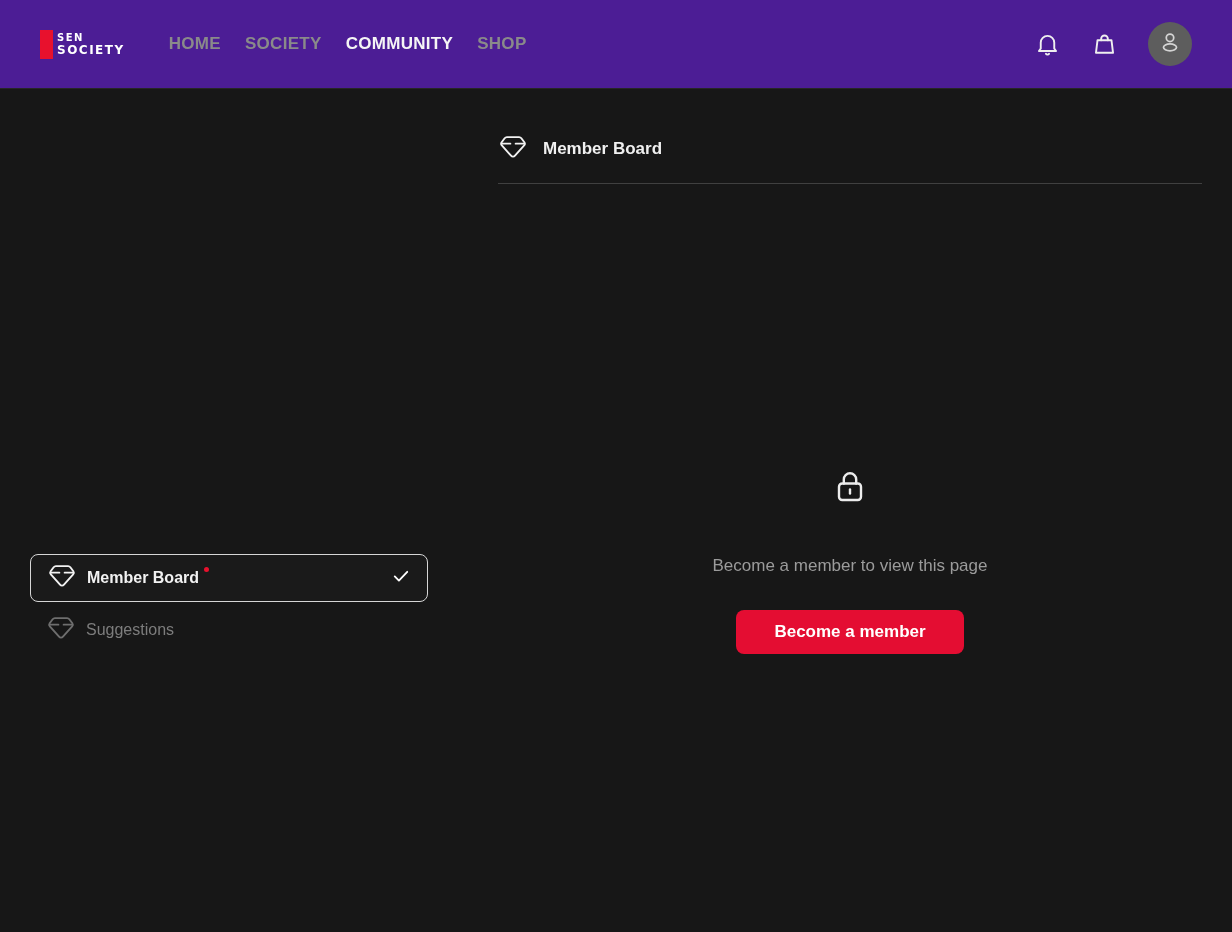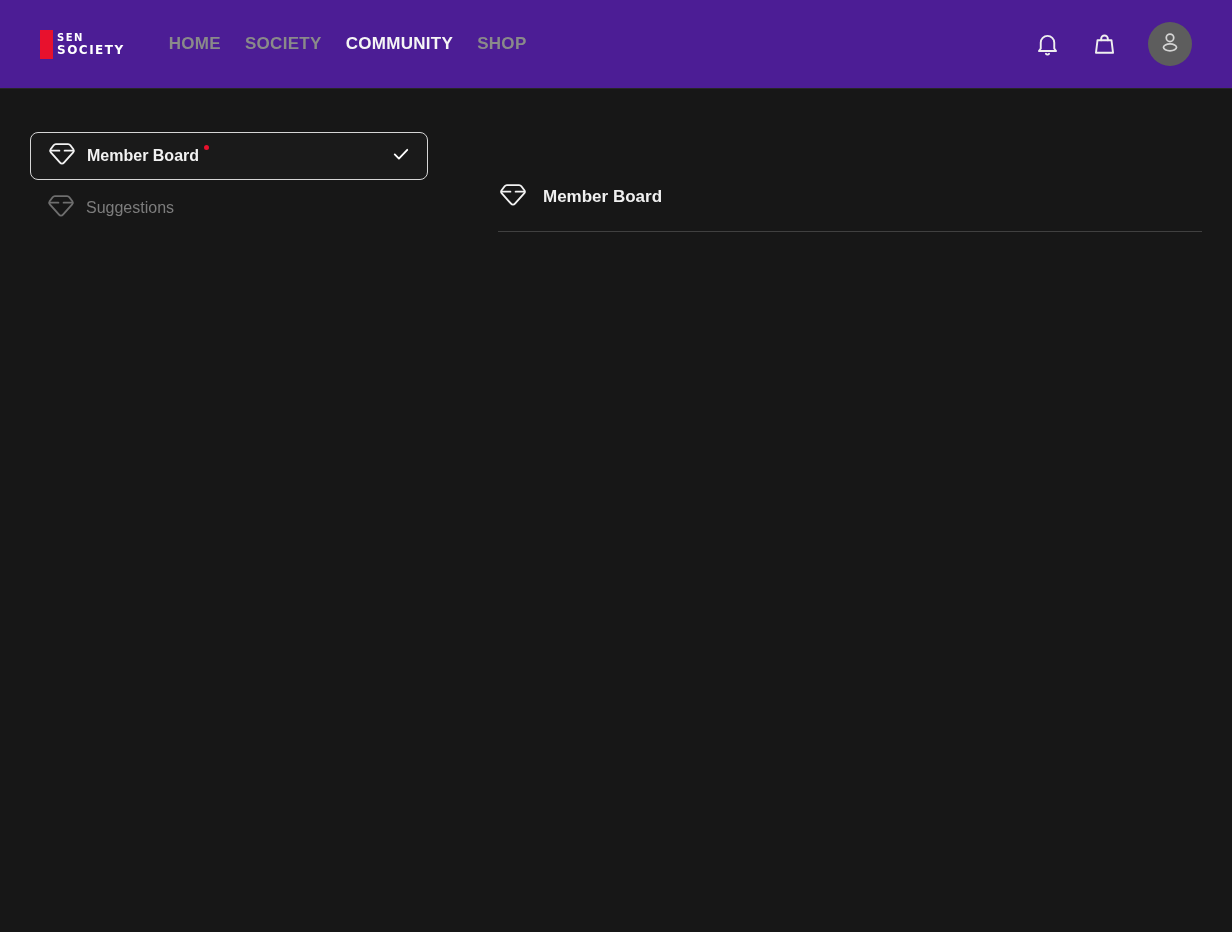--- a/index.html
+++ b/index.html
@@ -201,14 +201,25 @@
         <svg width="30" height="30" viewBox="0 0 32 32" fill="none" stroke="#f2f2f2" stroke-width="2" stroke-linecap="round" stroke-linejoin="round">
           <path d="M9.5 5.5h13a3 3 0 0 1 2.4 1.2l3.2 4.3a2.6 2.6 0 0 1-.2 3.3l-9.8 11a2.8 2.8 0 0 1-4.2 0l-9.8-11a2.6 2.6 0 0 1-.2-3.3l3.2-4.3a3 3 0 0 1 2.4-1.2Z"></path>
           <path d="M4.6 12.4h8.6"></path>
           <path d="M18.8 12.4h8.6"></path>
         </svg>
       </span>
       <span class="main-title">Member Board</span>
     </div>
     <div class="main-divider"></div>
 
+    <div class="locked">
+      <span>
+        <svg width="40" height="40" viewBox="0 0 40 40" fill="none" stroke="#ededed" stroke-width="2.4" stroke-linecap="round" stroke-linejoin="round">
+          <rect x="9" y="17.5" width="22" height="16.5" rx="3.2"></rect>
+          <path d="M13.8 17.5v-4a6.2 6.2 0 0 1 12.4 0v4"></path>
+          <path d="M20 23.5v4"></path>
+        </svg>
+      </span>
+      <div class="locked-message">Become a member to view this page</div>
+      <button class="cta-button">Become a member</button>
+    </div>
   </main>
 </div>
 
 </body></html>

